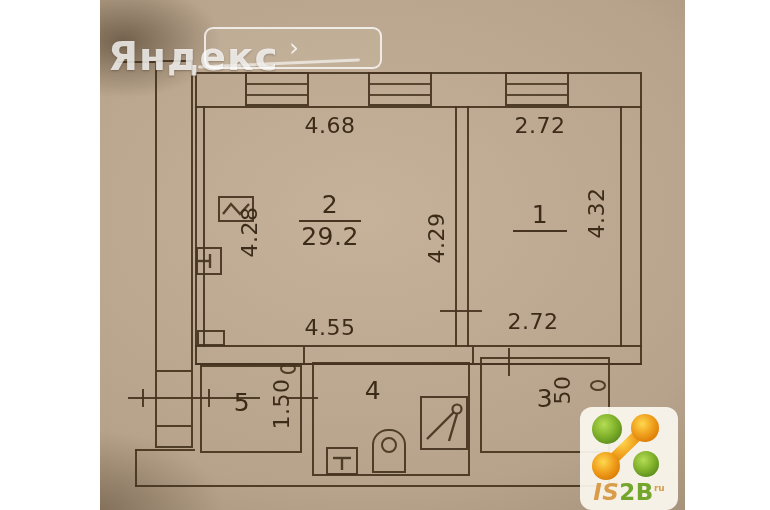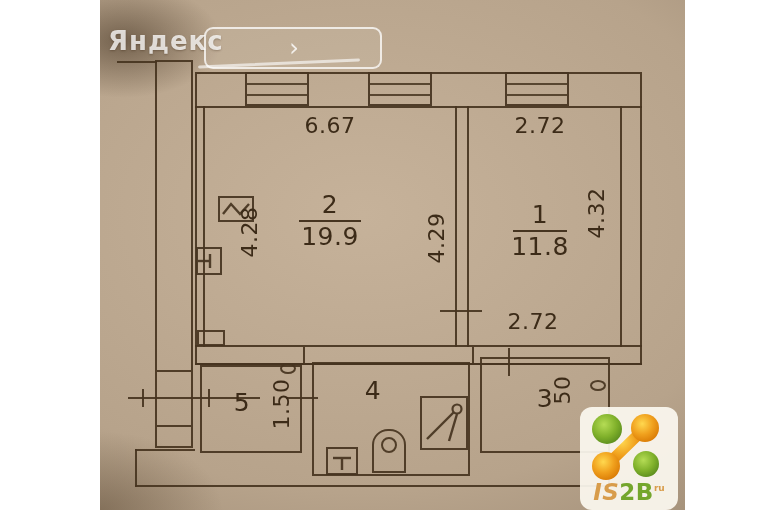--- a/index.html
+++ b/index.html
@@ -18,21 +18,21 @@
   .ln  { position:absolute; background:#463420; opacity:0.92; }
   .box { position:absolute; border:2px solid #463420; opacity:0.92; background:transparent; }
   .oval{ border-radius:50%; }
   .dim { position:absolute; color:#3c2b18; font-size:22px; text-align:center; letter-spacing:0.5px; line-height:1.05; }
   .rot { transform:rotate(-90deg); }
   .num { font-size:25px; }
   .fracline { height:2px; background:#463420; margin:2px auto; width:62px; }
   svg  { position:absolute; left:0; top:0; }
 
   
-  .wm-brand { position:absolute; left:8px; top:26px; font-size:26px; font-weight:bold;
+  .wm-brand { position:absolute; left:8px; top:34px; font-size:39px; font-weight:bold;
               color:rgba(255,255,255,0.78); text-shadow:0 1px 2px rgba(60,40,20,0.35); letter-spacing:1px; }
   .wm-tag   { position:absolute; left:104px; top:27px; width:178px; height:42px;
               border:2px solid rgba(255,255,255,0.75); border-radius:9px;
               background:rgba(255,255,255,0.07);
               display:flex; align-items:center; justify-content:center; gap:6px;
               color:rgba(255,255,255,0.85); font-size:17px; }
   .wm-chev  { font-size:24px; line-height:1; margin-left:2px; color:rgba(255,255,255,0.8); }
   .hl { position:absolute; background:rgba(255,255,255,0.62); border-radius:2px; }
 
   
@@ -123,38 +123,38 @@
       <div class="box" style="left:272px;top:429px;width:34px;height:44px;border-radius:16px 16px 0 0"></div>
       <div class="box oval" style="left:281px;top:437px;width:16px;height:16px"></div>
       <div class="box" style="left:320px;top:396px;width:48px;height:54px">
         <svg width="44" height="50" viewBox="0 0 44 50">
           <circle cx="35" cy="11" r="4.5" fill="none" stroke="#463420" stroke-width="2.2"></circle>
           <line x1="32" y1="14" x2="5" y2="41" stroke="#463420" stroke-width="2.4"></line>
           <line x1="35" y1="16" x2="27" y2="43" stroke="#463420" stroke-width="2.4"></line>
         </svg>
       </div>
 
-      <div class="dim" style="left:150px;top:114px;width:160px">6.67</div>
+      <div class="dim" style="left:150px;top:114px;width:160px">4.68</div>
       <div class="dim" style="left:390px;top:114px;width:100px">2.72</div>
       <div class="dim rot" style="left:100px;top:220px;width:100px;height:24px">4.28</div>
       <div class="dim rot" style="left:287px;top:226px;width:100px;height:24px">4.29</div>
       <div class="dim rot" style="left:447px;top:201px;width:100px;height:24px">4.32</div>
+      <div class="dim" style="left:150px;top:316px;width:160px">4.55</div>
       <div class="dim" style="left:383px;top:310px;width:100px">2.72</div>
       <div class="dim rot" style="left:132px;top:392px;width:100px;height:24px">1.50</div>
       <div class="dim rot" style="left:413px;top:378px;width:100px;height:24px">50</div>
 
       <div class="dim" style="left:190px;top:192px;width:80px">
         <div class="num">2</div>
         <div class="fracline"></div>
-        <div class="num">19.9</div>
+        <div class="num">29.2</div>
       </div>
       <div class="dim" style="left:402px;top:202px;width:76px">
         <div class="num">1</div>
         <div class="fracline" style="width:54px"></div>
-        <div class="num">11.8</div>
       </div>
       <div class="dim num" style="left:102px;top:390px;width:80px">5</div>
       <div class="dim num" style="left:233px;top:378px;width:80px">4</div>
       <div class="dim num" style="left:405px;top:386px;width:80px">3</div>
     </div>
 
     <div class="hl" style="left:98px;top:62px;width:162px;height:3px;transform:rotate(-2.5deg)"></div>
     <div class="wm-brand">Яндекс</div>
     <div class="wm-tag">
       <span class="wm-chev">›</span>

